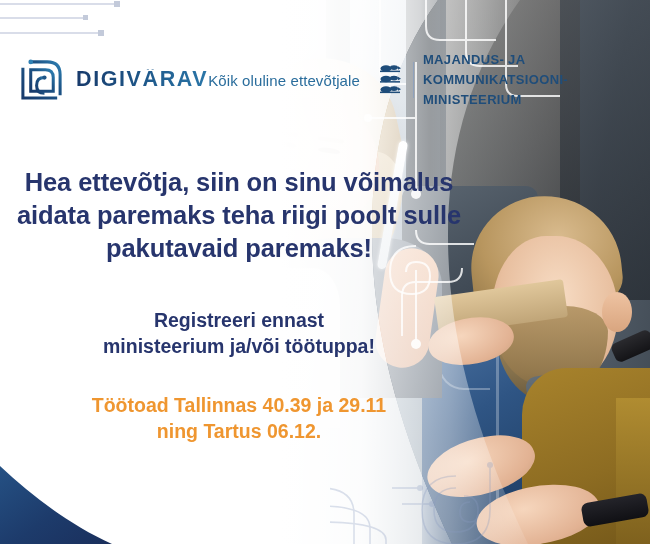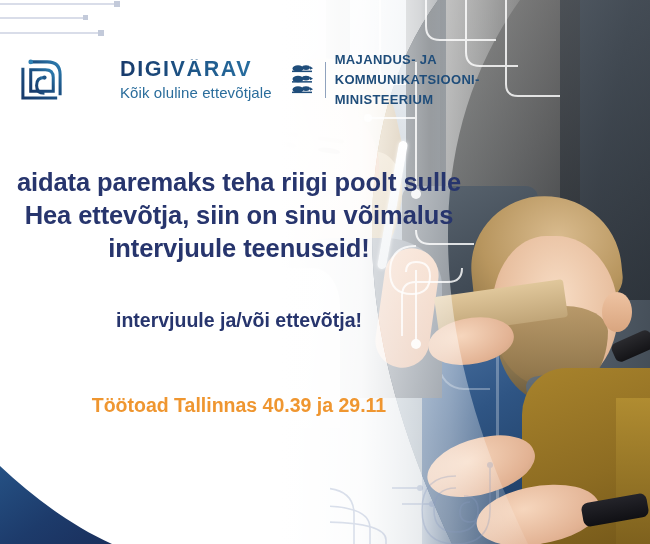--- a/index.html
+++ b/index.html
@@ -267,21 +267,21 @@
   }
 
   
   .logos {
     position:absolute; left:18px; top:50px;
     display:flex; align-items:center; gap:18px;
     z-index:12;
   }
   .dg-logo { display:flex; align-items:center; gap:11px; }
   .dg-mark { width:47px; height:47px; flex:none; }
-  .dg-txt { display:flex; flex-direction:column; line-height:1;margin-left:44px; }
+  .dg-txt { display:flex; flex-direction:row; line-height:1; }
   .dg-name {
     font-size:21.5px; font-weight:bold; letter-spacing:1.6px;
     color:#1f5a8a;
     background:linear-gradient(90deg,#183a6b 0%,#1d5486 45%,#2a76a8 100%);
     -webkit-background-clip:text; background-clip:text;
     -webkit-text-fill-color:transparent; color:transparent;
   }
   .dg-tag {
     font-size:15px; color:#2a6d9c; margin-top:4px; letter-spacing:.1px;
   }
@@ -501,26 +501,28 @@
       <div class="min-rule"></div>
       <div class="min-txt">
         <div>Majandus- ja</div>
         <div>Kommunikatsiooni-</div>
         <div>ministeerium</div>
       </div>
     </div>
   </div>
 
   <div class="headline">
+    <div class="nowrap">Hea ettevõtja, siin on sinu võimalus</div>
     <div class="nowrap">aidata paremaks teha riigi poolt sulle</div>
-    <div class="nowrap">Hea ettevõtja, siin on sinu võimalus</div>
-    <div class="nowrap">intervjuule teenuseid!</div>
+    <div class="nowrap">pakutavaid paremaks!</div>
   </div>
 
   <div class="subhead">
-    <div class="nowrap">intervjuule ja/või ettevõtja!</div>
+    <div class="nowrap">Registreeri ennast</div>
+    <div class="nowrap">ministeerium ja/või töötuppa!</div>
   </div>
 
   <div class="dates">
     <div class="nowrap">Töötoad Tallinnas 40.39 ja 29.11</div>
+    <div class="nowrap">ning Tartus 06.12.</div>
   </div>
 
 </div>
 
 </body></html>

